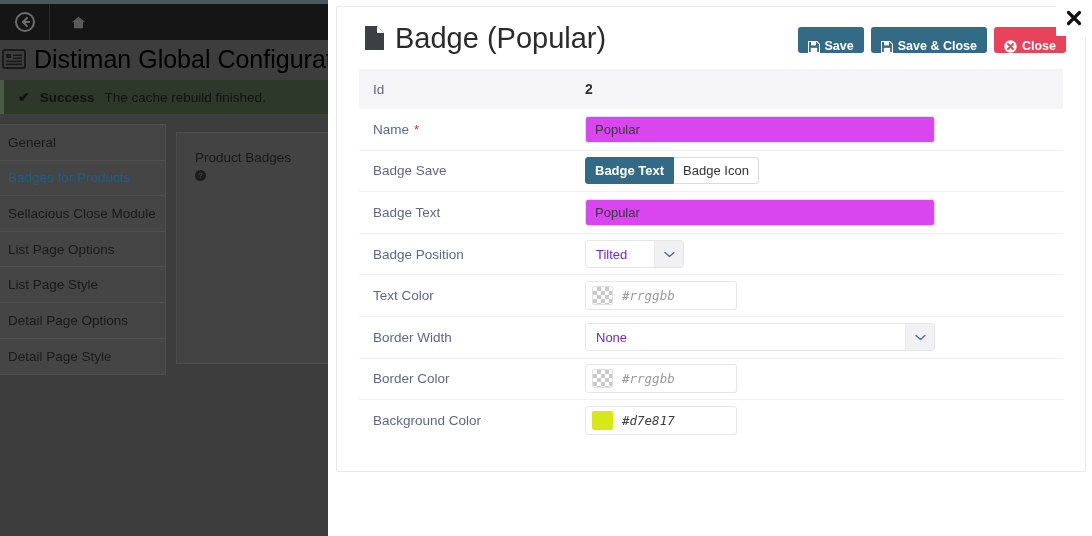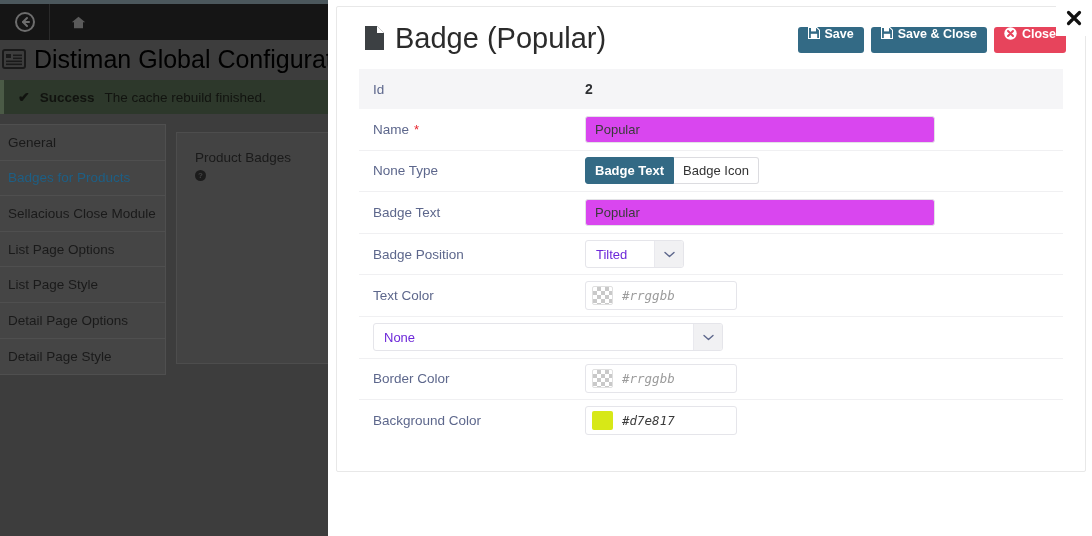--- a/index.html
+++ b/index.html
@@ -114,21 +114,21 @@
   .modal-title {
     display: flex; align-items: center; gap: 10px;
     font-size: 29px; color: #2b2b2b;
   }
   .doc-icon { display: flex; align-items: center; }
   .header-btns {
     position: absolute; right: 19px; top: 20px;
     display: flex; gap: 7px;
   }
   .btn {
-    display: inline-flex; align-items: flex-start; gap: 5px;
+    display: inline-flex; align-items: flex-end; gap: 5px;
     height: 26px; padding: 0 10px;
     border: none; border-radius: 3px;
     font-size: 12.5px; font-weight: bold; color: #ffffff;
     cursor: pointer; white-space: nowrap;
   }
   .btn-primary { background: #336a85; }
   .btn-danger { background: #e7445c; }
   .btn .bi { display: inline-flex; align-items: center; }
 
   .form-body { padding: 0 22px; }
@@ -354,21 +354,21 @@
         <div class="flabel">
           <span>Name</span>
           <span class="req">*</span>
         </div>
         <div class="fvalue">
           <input class="txt-input" type="text" value="Popular" style="">
         </div>
       </div>
 
       <div class="frow">
-        <div class="flabel">None Type</div>
+        <div class="flabel">Badge Save</div>
         <div class="fvalue">
           <div class="btn-group">
             <div class="tgl on">Badge Text</div>
             <div class="tgl">Badge Icon</div>
           </div>
         </div>
       </div>
 
       <div class="frow">
         <div class="flabel">Badge Text</div>
@@ -395,20 +395,21 @@
         <div class="flabel">Text Color</div>
         <div class="fvalue">
           <div class="color-field">
             <span class="swatch checker"></span>
             <span class="color-text">#rrggbb</span>
           </div>
         </div>
       </div>
 
       <div class="frow">
+        <div class="flabel">Border Width</div>
         <div class="fvalue">
           <div class="sel wide">
             <span class="sel-val">None</span>
             <span class="sel-arrow">
               <svg width="11" height="7" viewBox="0 0 11 7">
                 <path d="M1 1.5 L5.5 5.5 L10 1.5" fill="none" stroke="#5d678c" stroke-width="1.4" stroke-linecap="round" stroke-linejoin="round"></path>
               </svg>
             </span>
           </div>
         </div>

